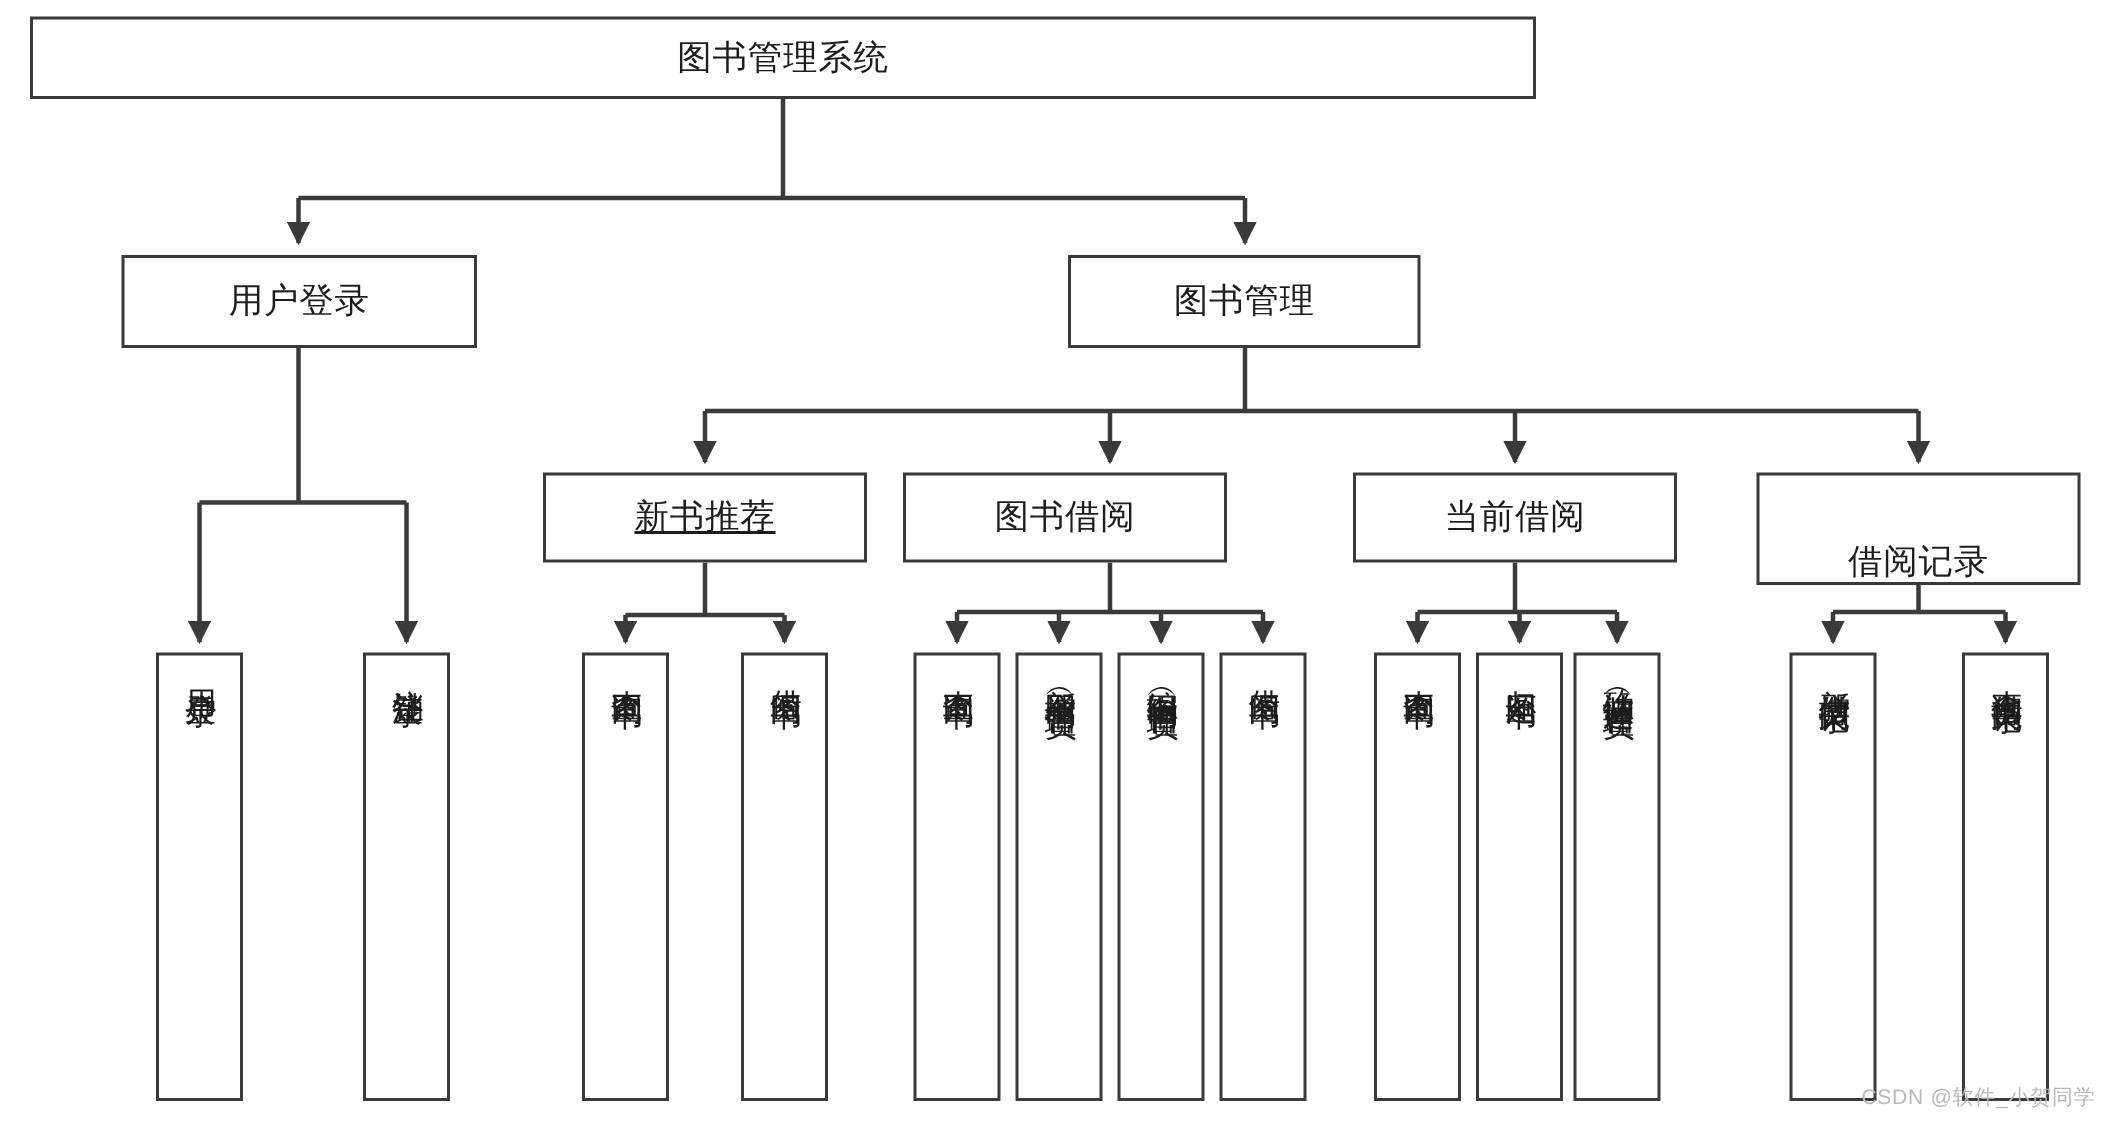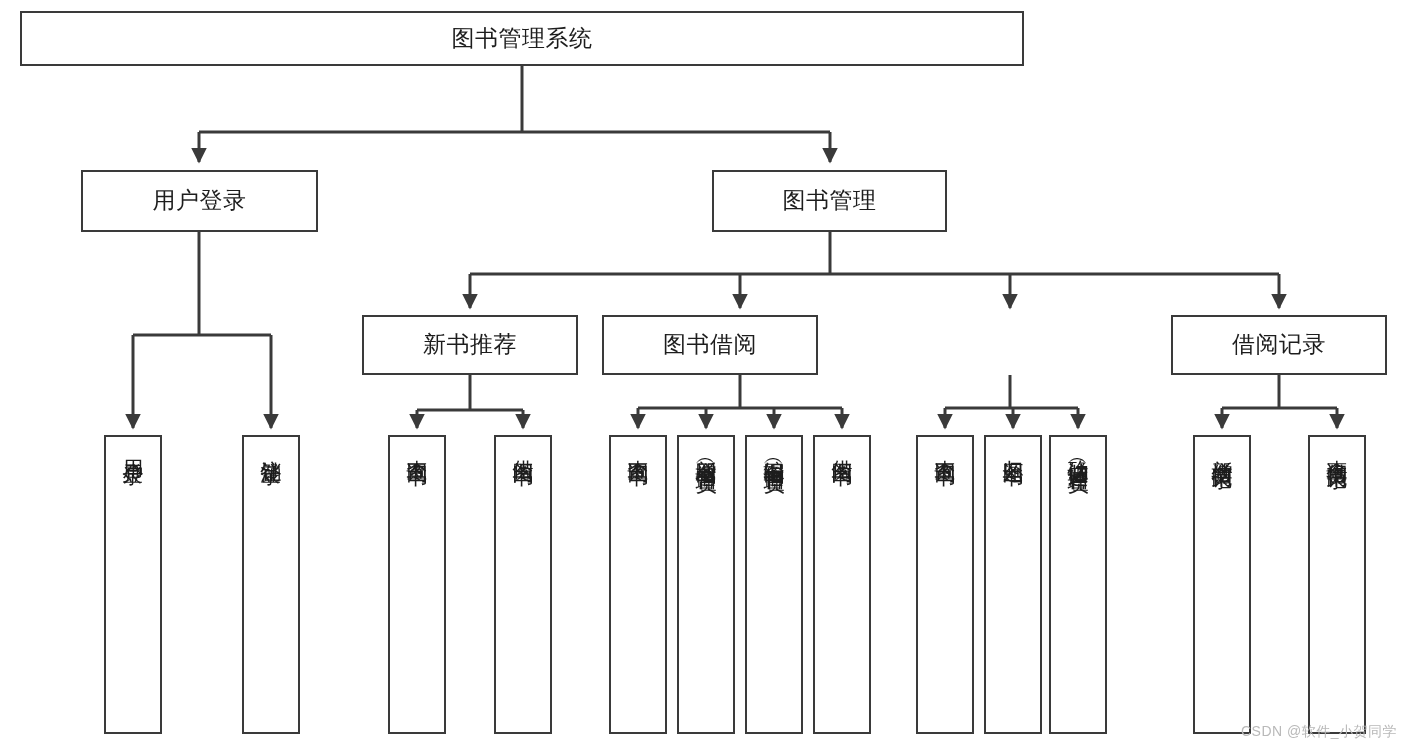--- a/index.html
+++ b/index.html
@@ -134,27 +134,30 @@
     <span class="label">图书管理系统</span>
   </div>
 
   <div class="node horiz" style="left:81px; top:170px; width:237px; height:62px;">
     <span class="label">用户登录</span>
   </div>
   <div class="node horiz" style="left:712px; top:170px; width:235px; height:62px;">
     <span class="label">图书管理</span>
   </div>
 
-  <div class="node horiz" style="left:362px; top:315px; width:216px; height:60px;">
+  <div class="node horiz" style="left:362px; top:315px; width:216px; height:60px;text-decoration:underline;">
     <span class="label">新书推荐</span>
   </div>
   <div class="node horiz" style="left:602px; top:315px; width:216px; height:60px;">
     <span class="label">图书借阅</span>
   </div>
-  <div class="node horiz" style="left:1171px; top:315px; width:216px; height:60px;">
+  <div class="node horiz" style="left:902px; top:315px; width:216px; height:60px;">
+    <span class="label">当前借阅</span>
+  </div>
+  <div class="node horiz" style="left:1171px; top:315px; width:216px; height:75px;align-items:flex-end;">
     <span class="label">借阅记录</span>
   </div>
 
   <div class="node vert" style="left:104px; top:435px; width:58px; height:299px;">
     <span class="label">用户登录</span>
   </div>
   <div class="node vert" style="left:242px; top:435px; width:58px; height:299px;">
     <span class="label">注销登录</span>
   </div>
 

